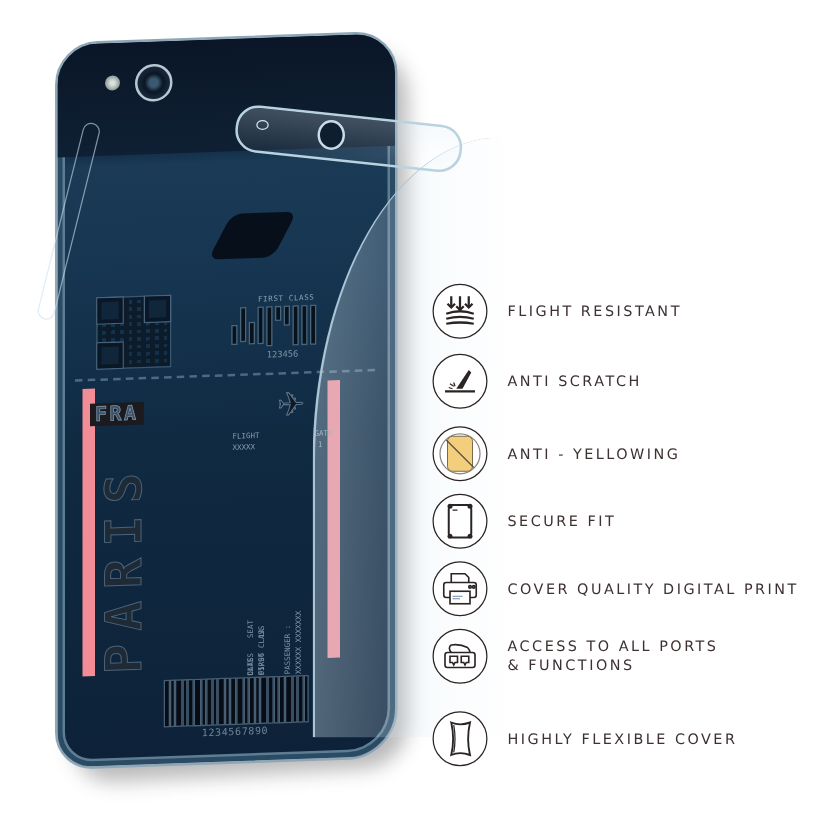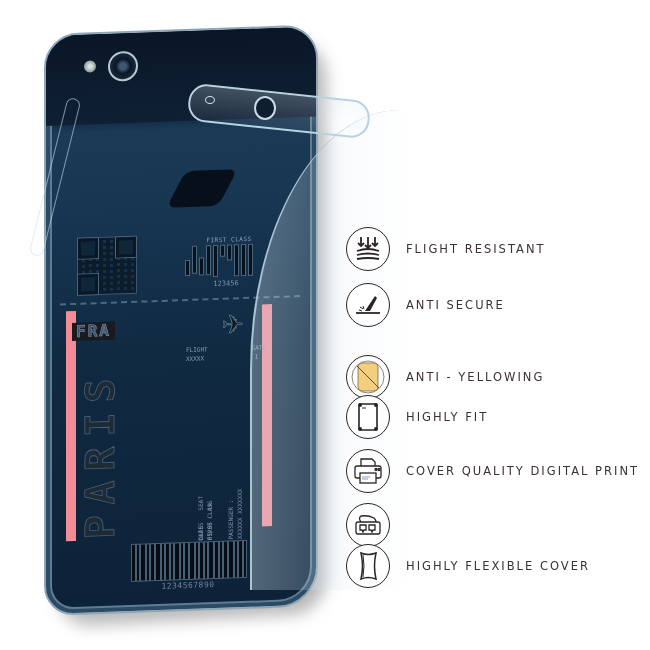--- a/index.html
+++ b/index.html
@@ -281,24 +281,24 @@
       <svg width="30" height="30" viewBox="0 0 30 30">
         <line x1="3" y1="23" x2="27" y2="23" stroke="#2b2424" stroke-width="1.8"></line>
         <path d="M12 21 L22 6 L24 8 L17 21 Z" fill="#2b2424"></path>
         <g stroke="#2b2424" stroke-width="1">
             <line x1="6" y1="20" x2="9" y2="21"></line>
             <line x1="7" y1="17" x2="10" y2="19"></line>
             <line x1="10" y1="16" x2="11" y2="19"></line>
           </g>
       </svg>
     </div>
-    <span class="feature-label">ANTI SECURE</span>
-  </div>
-
-  <div class="feature" style="top:128px">
+    <span class="feature-label">ANTI SCRATCH</span>
+  </div>
+
+  <div class="feature" style="top:114px">
     <div class="feature-icon">
       <svg width="38" height="38" viewBox="0 0 38 38">
         <circle cx="19" cy="19" r="16" fill="none" stroke="#8a8580" stroke-width="1"></circle>
         <rect x="9" y="5" width="20" height="28" rx="4" fill="#f3cf7d" stroke="#7a6a4d" stroke-width="0.8"></rect>
         <line x1="8" y1="8" x2="30" y2="30" stroke="#5a4d3c" stroke-width="1"></line>
       </svg>
     </div>
     <span class="feature-label">ANTI - YELLOWING</span>
   </div>
 
@@ -308,21 +308,21 @@
         <rect x="6" y="3" width="18" height="26" rx="3" fill="none" stroke="#2b2424" stroke-width="1.6"></rect>
         <g fill="#2b2424">
             <circle cx="7" cy="4" r="2"></circle>
             <circle cx="23" cy="4" r="2"></circle>
             <circle cx="7" cy="28" r="2"></circle>
             <circle cx="23" cy="28" r="2"></circle>
           </g>
         <line x1="9" y1="7" x2="13" y2="7" stroke="#2b2424" stroke-width="1"></line>
       </svg>
     </div>
-    <span class="feature-label">HIGHLY FIT</span>
+    <span class="feature-label">SECURE FIT</span>
   </div>
 
   <div class="feature" style="top:222px">
     <div class="feature-icon">
       <svg width="32" height="30" viewBox="0 0 32 30">
         <g fill="none" stroke="#2b2424" stroke-width="1.3">
           <path d="M9 10 V3 H20 L23 6 V10"></path>
           <rect x="3" y="10" width="26" height="12" rx="2"></rect>
           <rect x="8" y="17" width="16" height="10" fill="#fff"></rect>
           <circle cx="24" cy="13.5" r="1"></circle>
@@ -341,23 +341,25 @@
     <div class="feature-icon">
       <svg width="32" height="30" viewBox="0 0 32 30">
         <g fill="none" stroke="#2b2424" stroke-width="1.3">
           <path d="M9 12 Q6 8 9 6 Q16 5 22 8 Q24 10 24 12"></path>
           <rect x="4" y="12" width="24" height="12" rx="2"></rect>
           <path d="M8 15 H14 V20 H12 L11 22 L10 20 H8 Z"></path>
           <path d="M17 15 H23 V20 H21 L20 22 L19 20 H17 Z"></path>
         </g>
       </svg>
     </div>
-  </div>
-
-  <div class="feature" style="top:317px">
+    <span class="feature-label">ACCESS TO ALL PORTS
+&amp; FUNCTIONS</span>
+  </div>
+
+  <div class="feature" style="top:342px">
     <div class="feature-icon">
       <svg width="30" height="34" viewBox="0 0 30 34">
         <path d="M8 4 Q15 7 23 4 Q20 17 23 30 Q15 27 8 30 Q11 17 8 4 Z" fill="none" stroke="#2b2424" stroke-width="1.5"></path>
         <path d="M10 6 Q12 17 10 28" fill="none" stroke="#2b2424" stroke-width="1"></path>
       </svg>
     </div>
     <span class="feature-label">HIGHLY FLEXIBLE COVER</span>
   </div>
 
 </div>

